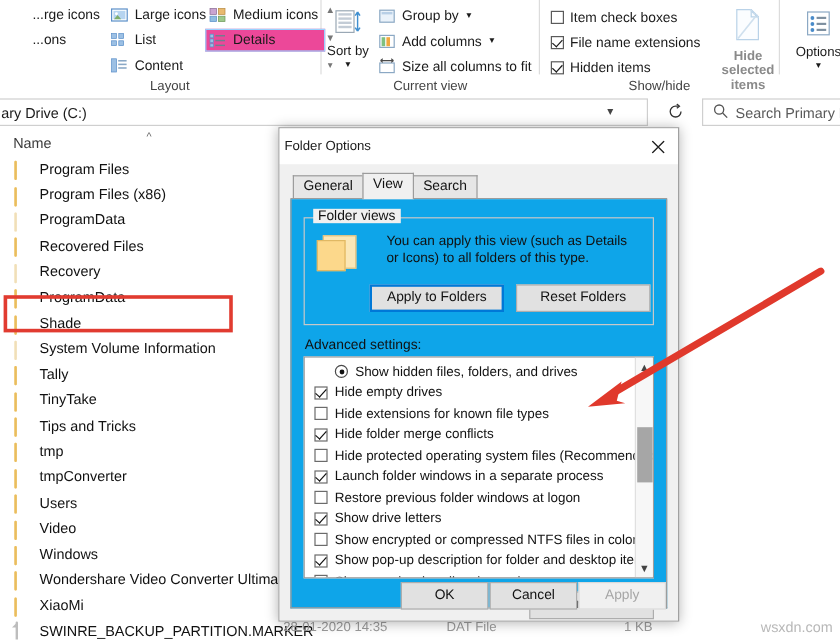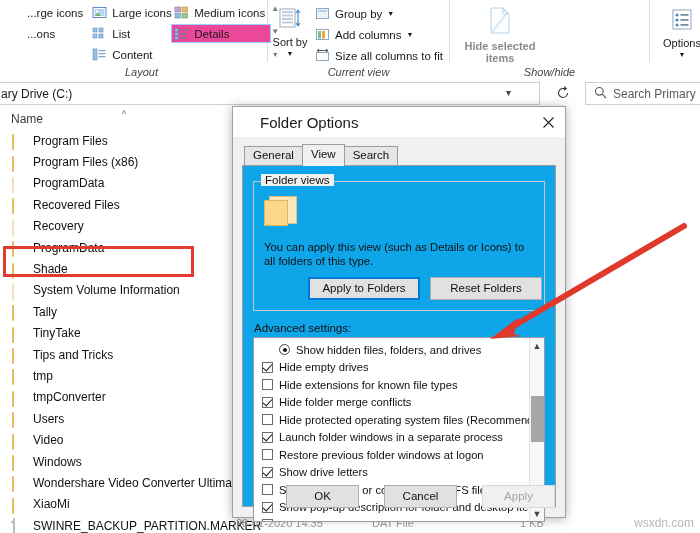--- a/index.html
+++ b/index.html
@@ -36,21 +36,20 @@
     display: flex;
     align-items: flex-start;
   }
   .rgroup-label {
     position: absolute;
     bottom: -16px;
     left: 0; width: 100%;
     text-align: center;
     font-size: 11px;
     color: #444;
-    font-style: italic;
   }
   .grp-layout { width: 252px; padding: 3px 0 0 0; }
   .grp-current { width: 182px; padding: 3px 0 0 4px; }
   .grp-show { width: 200px; padding: 3px 0 0 6px; }
   .grp-options { width: 64px; padding: 3px 0 0 0; }
 
   .col { display: flex; flex-direction: column; gap: 2px; }
 
   .ritem {
     display: flex; align-items: center;
@@ -234,22 +233,22 @@
     width: 334px; height: 412px;
     background: #f0f0f0;
     border: 1px solid #a0a0a0;
     box-shadow: 0 1px 10px rgba(0,0,0,0.30);
     z-index: 30;
   }
   .dlg-title {
     height: 30px;
     background: #ffffff;
     display: flex; align-items: center;
-    padding-left: 27px;
-    font-size: 15px; color: #1a1a1a;
+    padding-left: 4px;
+    font-size: 11px; color: #1a1a1a;
     position: relative;
   }
   .dlg-close {
     position: absolute; right: 0; top: 0;
     width: 34px; height: 30px;
     display: flex; align-items: center; justify-content: center;
     font-size: 14px; color: #222;
   }
   .dlg-body {
     position: absolute;
@@ -294,21 +293,21 @@
     position: relative;
     padding: 12px 10px 10px 10px;
     margin-top: 5px;
   }
   .legend {
     position: absolute; top: -8px; left: 7px;
     background: #f0f0f0;
     padding: 0 4px;
     font-size: 11.5px; color: #111;
   }
-  .fv-row { display: flex; gap: 10px; align-items: flex-start; flex-direction: column; }
+  .fv-row { display: flex; gap: 24px; align-items: flex-start; }
   .fv-icon {
     width: 34px; height: 32px;
     flex: 0 0 34px;
     position: relative;
     margin-top: 2px;
   }
   .fv-icon .back {
     position: absolute; left: 5px; top: 0;
     width: 28px; height: 28px;
     background: #fbe7b7;
@@ -418,21 +417,21 @@
     display: flex; justify-content: flex-end;
     margin-top: 11px;
   }
   .footer-bar {
     position: absolute;
     left: 0; right: 0; bottom: 0;
     height: 41px;
     display: flex;
     justify-content: flex-end;
     align-items: center;
-    gap: 25px;
+    gap: 1px;
     padding-right: 10px;
   }
   .fbtn {
     font-size: 11.5px; color: #111;
     background: #e1e1e1;
     border: 1px solid #adadad;
     width: 73px;
     padding: 4px 0;
     text-align: center;
     line-height: 13px;
@@ -593,20 +592,34 @@
                   <path d="M2 2.5 H13 M2 2.5 L4 1 M2 2.5 L4 4 M13 2.5 L11 1 M13 2.5 L11 4" stroke="#4a4a4a" stroke-width=".9" fill="none"></path>
                 </svg>
             </span>
             <span>Size all columns to fit</span>
           </div>
         </div>
         <div class="rgroup-label">Current view</div>
       </div>
 
       <div class="rgroup grp-show">
+        <div class="col" style="margin-top:2px;">
+          <div class="ritem">
+            <span class="chk"></span>
+            <span>Item check boxes</span>
+          </div>
+          <div class="ritem">
+            <span class="chk on"></span>
+            <span>File name extensions</span>
+          </div>
+          <div class="ritem">
+            <span class="chk on"></span>
+            <span>Hidden items</span>
+          </div>
+        </div>
         <div class="bigbtn bigbtn-wide" style="margin-left:8px; margin-top:1px; color:#8a8a8a;font-weight:bold;">
           <span class="glyph">
             <svg width="28" height="30" viewBox="0 0 28 30">
                 <path d="M5 2 H17 L23 8 V27 H5 Z" fill="#fbfdff" stroke="#b9d2e8"></path>
                 <path d="M17 2 V8 H23" fill="none" stroke="#b9d2e8"></path>
                 <path d="M6 26 L22 6" stroke="#cfe0ee" stroke-width="1.4"></path>
                 <path d="M17 3 L22 8" stroke="#b9d2e8" stroke-width="1"></path>
                 <path d="M16 2 L23 9" stroke="#cfe0ee" stroke-width="1" stroke-dasharray="2 2"></path>
               </svg>
           </span>

